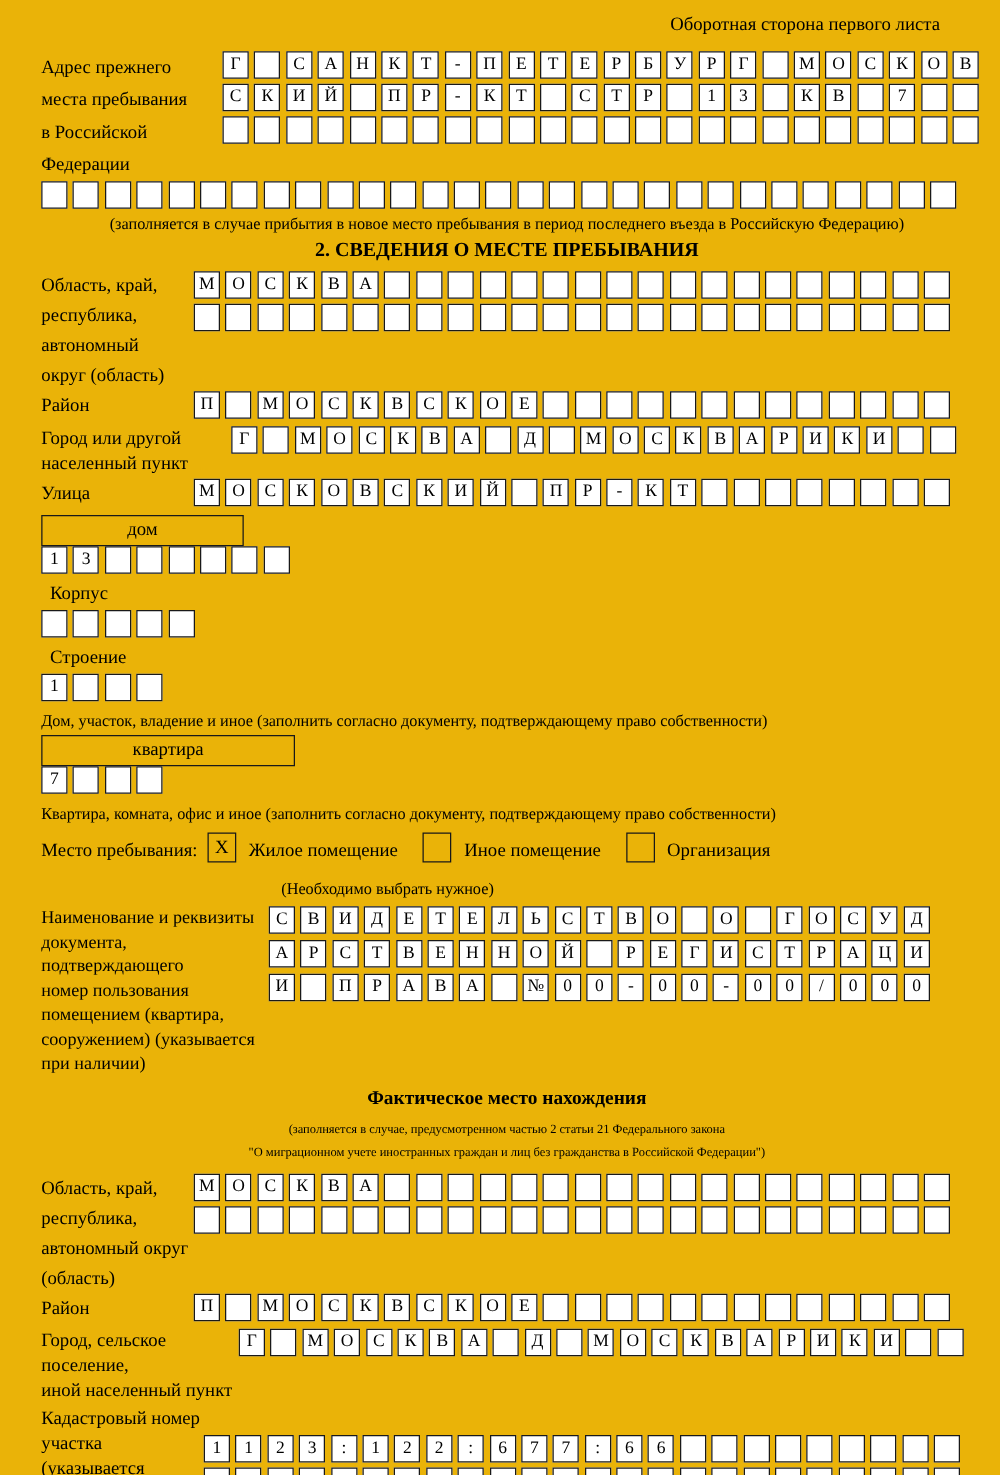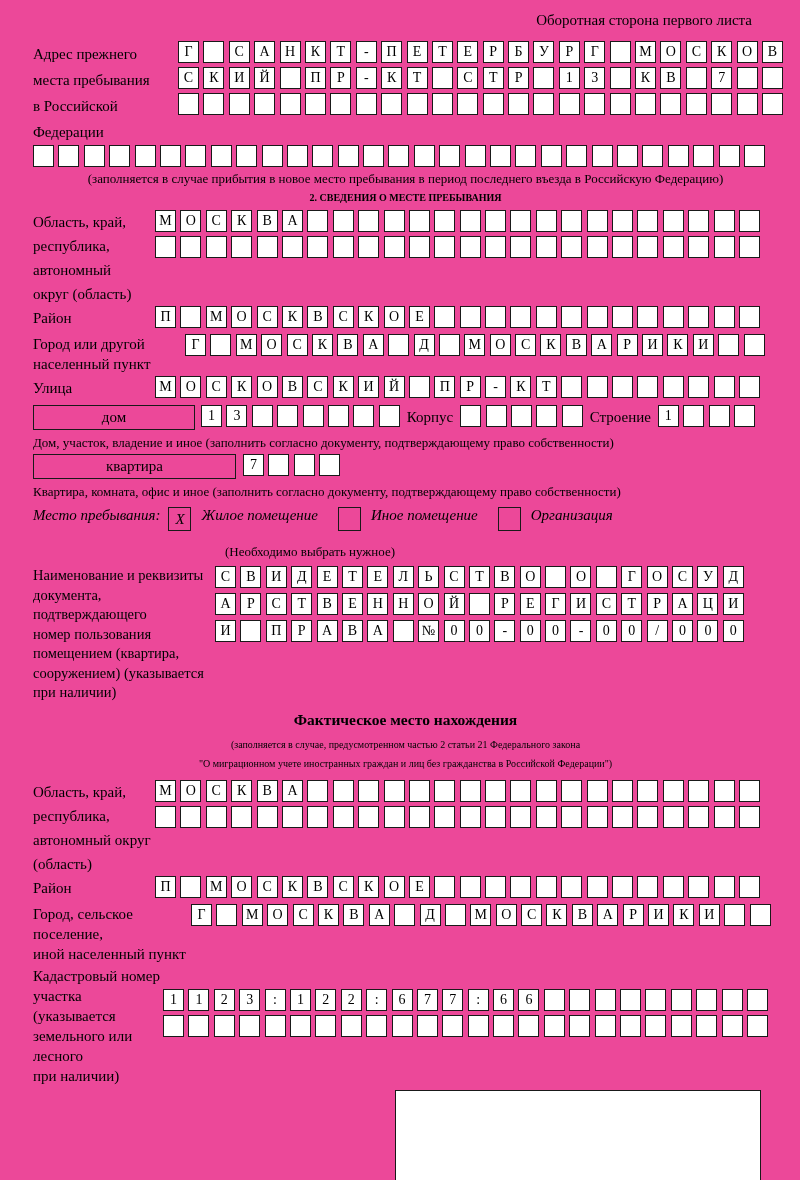--- a/index.html
+++ b/index.html
@@ -1,45 +1,45 @@
 <!DOCTYPE html>
 <html><head>
 <meta charset="utf-8">
 <style>
   html,body{margin:0;padding:0;background:#fff;color:#000;
     font-family:"Liberation Serif","DejaVu Serif",serif;}
   .page{width:800px;height:1180px;box-sizing:border-box;
-    padding:6px 22px 0 33px;position:relative;overflow:hidden;background:#ec4899;}
+    padding:6px 22px 0 33px;position:relative;overflow:hidden;background:#eab308;}
   .top-note{text-align:right;font-size:15px;margin:6px 26px 12px 0;}
 
   .cells{display:flex;gap:4.4px;margin-bottom:4px;}
   .cell{box-sizing:border-box;flex:0 0 auto;width:21px;height:22px;
     border:1.6px solid #191919;display:inline-flex;align-items:center;
     justify-content:center;font-size:14px;background:#fff;}
 
   .frow{display:flex;align-items:flex-start;}
   .flabel{flex:0 0 auto;font-size:15px;line-height:24px;}
   .w145{width:145px;line-height:26px;}
   .w122{width:122px;}
   .w152{width:152px;line-height:20px;}
   .w182{width:182px;font-size:14.5px;line-height:19.5px;}
   .w130{width:130px;line-height:20px;}
 
   .caption{font-size:13px;line-height:16px;margin-bottom:3px;}
   .center{text-align:center;}
-  .sec-title{font-weight:bold;font-size:10px;text-align:center;margin:5px 0 7px;}
+  .sec-title{font-weight:bold;font-size:16px;text-align:center;margin:5px 0 7px;}
 
   .fieldbox{box-sizing:border-box;border:1.6px solid #191919;height:25px;
     display:flex;align-items:center;justify-content:center;font-size:15px;flex:0 0 auto;}
   .dom-box{width:162px;margin-right:6px;}
   .kv-box{width:203px;margin-right:7px;}
   .inl{font-size:15px;line-height:25px;margin:0 7px;flex:0 0 auto;}
-  .hrow{display:flex;align-items:flex-start;margin:3px 0 4px;}
-
-  .stay{display:flex;align-items:flex-start;font-size:15px;margin:7px 0 3px;font-style:italic;}
+  .hrow{display:flex;align-items:flex-start;margin:3px 0 4px;flex-direction:column;}
+
+  .stay{display:flex;align-items:flex-end;font-size:15px;margin:7px 0 3px;}
   .cbox{box-sizing:border-box;width:23px;height:24px;border:1.6px solid #191919;
     display:inline-flex;align-items:center;justify-content:center;
     font-size:15px;flex:0 0 auto;}
   .stay .opt-label{margin:0 20px 0 10px;}
   .stay-note{font-size:13px;margin:13px 0 6px 192px;}
 
   .doc-block{margin-top:5px;}
   .doc-block .cells{margin-bottom:5px;}
 
   .actual-title{font-weight:bold;font-size:15.5px;text-align:center;margin:8px 0 6px;}

